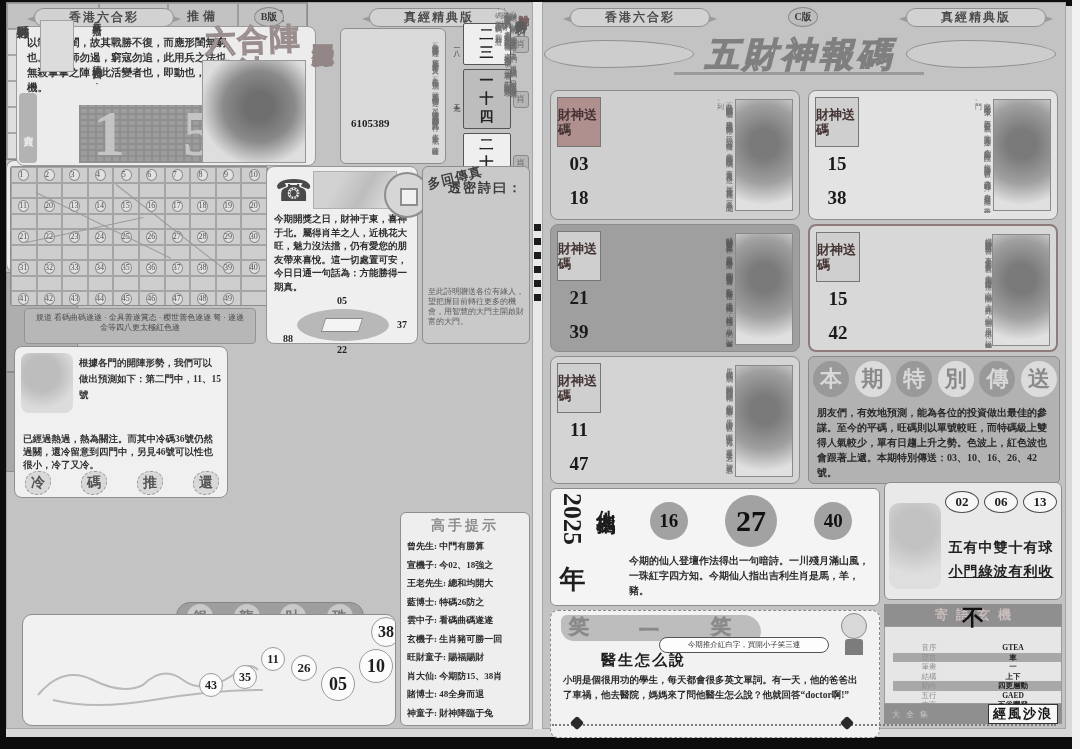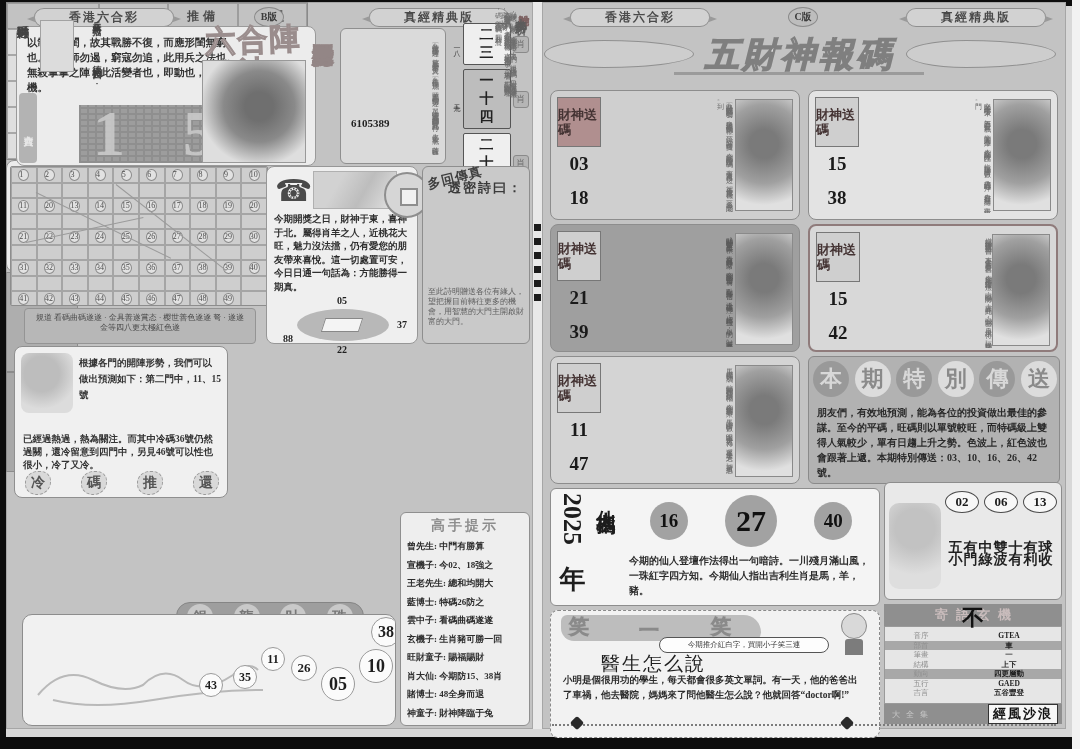--- a/index.html
+++ b/index.html
@@ -160,41 +160,41 @@
   .imnums span:nth-child(1){ width:38px; height:38px; font-size:19px;}
   .imnums span:nth-child(2){ width:52px; height:52px; font-size:30px;}
   .imnums span:nth-child(3){ width:38px; height:38px; font-size:19px;}
   .imtext { position:absolute; left:78px; top:64px; width:246px; font-size:10px; font-weight:bold; line-height:15px; color:#2c2c2c;}
 
   .lucky { left:342px; top:480px; width:178px; height:118px; background:#e9e9e9; border:1px solid #8d8d8d; border-radius:6px;}
   .monkey { position:absolute; left:4px; top:20px; width:52px; height:86px; background:radial-gradient(circle at 50% 30%, #c2c2c2 0 30%, #dedede 70%); border-radius:10px;}
   .lnums { position:absolute; left:60px; top:8px; width:112px; display:flex; justify-content:space-between;}
   .lnums span { width:34px; height:22px; border:1.5px solid #4a4a4a; border-radius:50%; display:flex; align-items:center; justify-content:center; font-size:13px; font-weight:bold; color:#1c1c1c; background:#f7f7f7;}
   .lline { position:absolute; left:56px; width:120px; text-align:center; font-size:14px; font-weight:bold; color:#1f1f1f; letter-spacing:1px;}
-  .lline1{ top:56px;} .lline2{ top:68px;}
+  .lline1{ top:56px;} .lline2{ top:80px;text-decoration:underline;}
 
   .riddlebar { position:absolute; left:342px; top:602px; width:178px; height:22px; background:#8f8f8f; display:flex; align-items:center; justify-content:center; gap:8px;}
   .riddlebar span{ font-size:13px; font-weight:bold; color:#c9bcbc;}
   .riddle { left:342px; top:624px; width:178px; height:78px; background:#e6e6e6; border:1px solid #9a9a9a; border-radius:0;}
   .bigchar { position:absolute; left:0; top:-22px; width:100%; text-align:center; font-size:22px; font-weight:bold; color:#111;
              background:transparent;}
   .riddle-rows { position:absolute; left:0; top:0px; width:100%; }
   .rrow { display:flex; height:9.5px; font-size:7.5px; line-height:9.5px;}
   .rrow:nth-child(2),.rrow:nth-child(5){ background:#a8a8a8;}
   .rrow .rl { width:72px; text-align:center; color:#8f8f8f;}
   .rrow .rv { flex:1; text-align:center; font-weight:bold; color:#1d1d1d;}
   .riddlefoot { position:absolute; left:342px; top:702px; width:178px; height:20px; background:#8f8f8f; display:flex; align-items:center;}
   .rf-faint { font-size:8px; color:#c7c7c7; letter-spacing:6px; padding-left:8px; flex:1;}
   .rf-box { background:#f6f6f6; border:1px solid #333; font-size:13px; font-weight:bold; color:#111; padding:0 4px; margin-right:4px; letter-spacing:2px;}
 
   .joke { left:8px; top:608px; width:330px; height:128px; background:#f2f2f2; border:1px dashed #8a8a8a; border-radius:8px;}
   .jbanner { position:absolute; left:10px; top:4px; width:200px; height:26px; background:#bdbdbd; border-radius:14px 40px 20px 30px;}
   .jbanner span{ position:absolute; font-size:20px; font-weight:bold; color:#e9e9e9; -webkit-text-stroke:0.8px #8a8a8a;}
   .jb0{left:8px;top:-2px;} .jb1{left:78px;top:2px;font-size:13px;} .jb2{left:150px;top:-2px;}
-  .jtitle { position:absolute; left:50px; top:40px; font-size:19px; font-weight:normal; color:#1f1f1f; letter-spacing:2px;}
+  .jtitle { position:absolute; left:50px; top:40px; font-size:15px; font-weight:bold; color:#1f1f1f; letter-spacing:2px;}
   .jbubble { position:absolute; right:50px; top:26px; width:170px; height:16px; background:#fdfdfd; border:1px solid #555; border-radius:10px;
              font-size:7.5px; color:#333; display:flex; align-items:center; justify-content:center;}
   .jhead { position:absolute; right:8px; top:2px; width:34px; height:44px;}
   .jhead .face{ width:26px; height:26px; border-radius:50%; background:#d9d9d9; border:1px solid #8a8a8a; margin:0 auto;}
   .jhead .bod{ width:18px; height:16px; background:#7c7c7c; margin:0 auto; border-radius:3px 3px 0 0;}
   .jtext { position:absolute; left:12px; top:62px; width:300px; font-size:9.5px; font-weight:bold; line-height:15px; color:#2c2c2c;}
 
   .botdots { position:absolute; left:10px; top:722px; width:504px; border-top:2px dotted #7c7c7c;}
   .botdeco { position:absolute; top:716px; width:10px; height:10px; background:#2a2a2a; border-radius:2px; transform:rotate(45deg);}
 </style>
@@ -678,21 +678,21 @@
     </div>
 
     <div class="riddlebar">
         <span>寄</span>
         <span>語</span>
         <span>玄</span>
         <span>機</span>
       </div>
     <div class="box riddle" style="padding-top: 0px; overflow: visible;">
       <div class="bigchar" style="top: -24px;">不</div>
-      <div class="riddle-rows" style="top: 4px;">
+      <div class="riddle-rows" style="top: 16px; padding-left: 8px;">
           <div class="rrow">
             <div class="rl">音序</div>
             <div class="rv">GTEA</div>
           </div>
           <div class="rrow">
             <div class="rl">部首</div>
             <div class="rv">車</div>
           </div>
           <div class="rrow">
             <div class="rl">筆畫</div>

